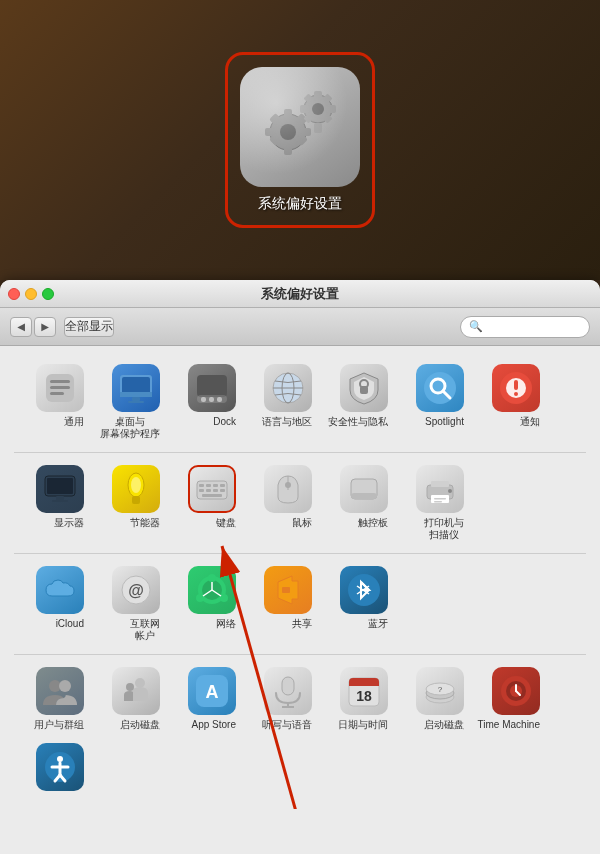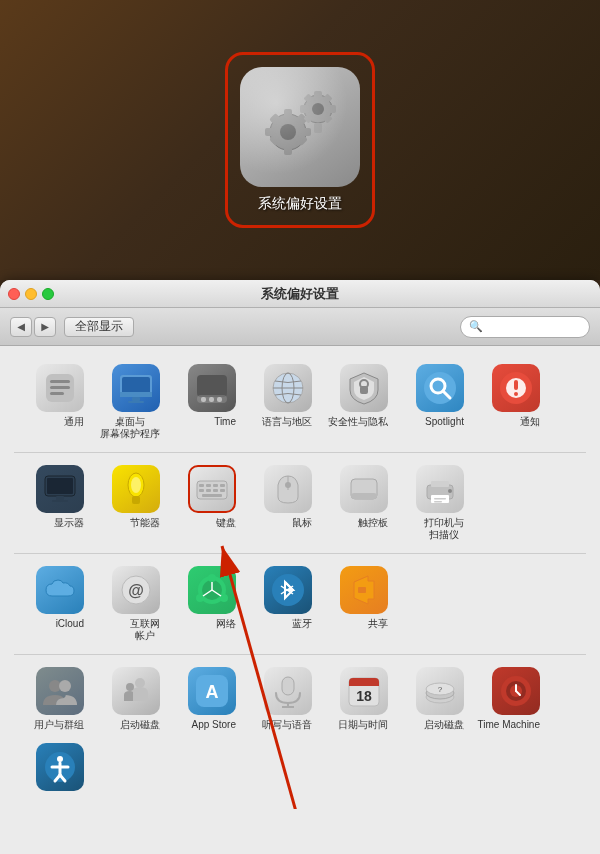--- a/index.html
+++ b/index.html
@@ -137,21 +137,21 @@
       cursor: pointer;
       display: flex;
       align-items: center;
       justify-content: center;
       font-size: 10px;
       color: #555;
     }
 
     .show-all-btn {
       height: 20px;
-      padding: 0 10px;
+      padding: 0 0;
       background: linear-gradient(to bottom, #f5f5f5, #ddd);
       border: 1px solid #aaa;
       border-radius: 4px;
       cursor: pointer;
       font-size: 12px;
       color: #333;
       display: flex;
       align-items: center;
     }
 
@@ -371,21 +371,21 @@
       <div class="grid-item">
         <div class="grid-icon icon-dock">
           <svg width="36" height="36" viewBox="0 0 36 36">
             <rect x="3" y="5" width="30" height="22" rx="4" fill="#555"></rect>
             <rect x="3" y="25" width="30" height="8" rx="4" fill="rgba(255,255,255,0.15)"></rect>
             <rect x="7" y="27" width="5" height="5" rx="2" fill="rgba(255,255,255,0.5)"></rect>
             <rect x="15" y="27" width="5" height="5" rx="2" fill="rgba(255,255,255,0.5)"></rect>
             <rect x="23" y="27" width="5" height="5" rx="2" fill="rgba(255,255,255,0.5)"></rect>
           </svg>
         </div>
-        <span class="grid-label">Time</span>
+        <span class="grid-label">Dock</span>
       </div>
 
 
       <div class="grid-item">
         <div class="grid-icon icon-language">
           <svg width="36" height="36" viewBox="0 0 36 36">
             <circle cx="18" cy="18" r="15" fill="#c8d8e8" stroke="#aaa" stroke-width="1"></circle>
             <ellipse cx="18" cy="18" rx="6" ry="15" fill="none" stroke="#888" stroke-width="1"></ellipse>
             <line x1="3" y1="18" x2="33" y2="18" stroke="#888" stroke-width="1"></line>
             <path d="M5 11 Q18 14 31 11" fill="none" stroke="#888" stroke-width="1"></path>
@@ -546,40 +546,40 @@
             <circle cx="30" cy="26" r="4" fill="#2ecc71"></circle>
             <line x1="18" y1="10" x2="18" y2="18" stroke="white" stroke-width="1.5"></line>
             <line x1="18" y1="18" x2="9" y2="24" stroke="white" stroke-width="1.5"></line>
             <line x1="18" y1="18" x2="27" y2="24" stroke="white" stroke-width="1.5"></line>
           </svg>
         </div>
         <span class="grid-label">网络</span>
       </div>
 
       <div class="grid-item">
+        <div class="grid-icon icon-sharing">
+          <svg width="36" height="36" viewBox="0 0 36 36">
+            <path d="M8 10 L22 4 L22 9 L28 9 L28 27 L22 27 L22 32 L8 26 Z" fill="#f39c12" stroke="#e67e22" stroke-width="1"></path>
+            <rect x="12" y="15" width="8" height="6" rx="1" fill="#e67e22"></rect>
+          </svg>
+        </div>
+        <span class="grid-label">共享</span>
+      </div>
+
+      <div class="grid-item">
         <div class="grid-icon icon-bluetooth">
           <svg width="36" height="36" viewBox="0 0 36 36">
             <circle cx="18" cy="18" r="16" fill="#2980b9"></circle>
             <path d="M15 10 L23 18 L15 26 L15 10 Z" fill="none" stroke="white" stroke-width="2"></path>
             <path d="M15 10 L23 18 L15 18" fill="none" stroke="white" stroke-width="2"></path>
             <line x1="11" y1="14" x2="23" y2="22" stroke="white" stroke-width="1.5"></line>
             <line x1="11" y1="22" x2="23" y2="14" stroke="white" stroke-width="1.5"></line>
           </svg>
         </div>
         <span class="grid-label">蓝牙</span>
-      </div>
-
-      <div class="grid-item">
-        <div class="grid-icon icon-sharing">
-          <svg width="36" height="36" viewBox="0 0 36 36">
-            <path d="M8 10 L22 4 L22 9 L28 9 L28 27 L22 27 L22 32 L8 26 Z" fill="#f39c12" stroke="#e67e22" stroke-width="1"></path>
-            <rect x="12" y="15" width="8" height="6" rx="1" fill="#e67e22"></rect>
-          </svg>
-        </div>
-        <span class="grid-label">共享</span>
       </div>
     </div>
 
     <div class="section-divider"></div>
 
     <div class="icon-grid">
 
       <div class="grid-item">
         <div class="grid-icon icon-users">
           <svg width="36" height="36" viewBox="0 0 36 36">

